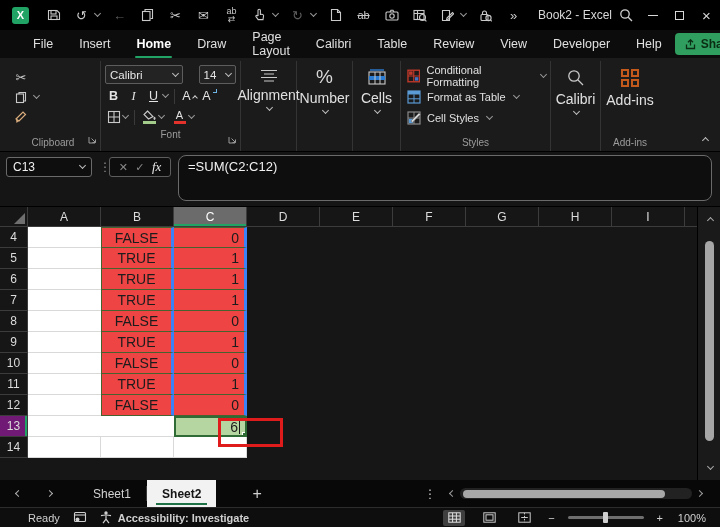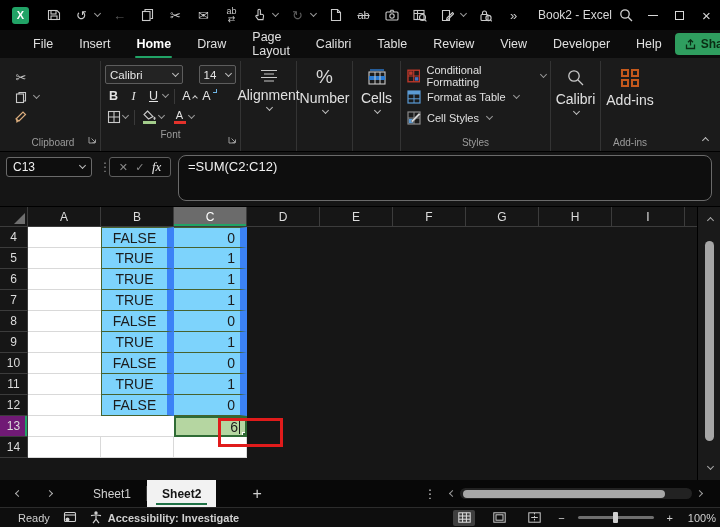--- a/index.html
+++ b/index.html
@@ -84,21 +84,21 @@
   .rowsarea{position:absolute;left:0;top:20px}
   .grow{display:flex;height:21px}
   .rh{width:28px;background:#161616;color:#dcdcdc;font-size:12px;display:flex;align-items:center;justify-content:center;
       border-right:1px solid #3c3c3c;border-bottom:1px solid #3c3c3c}
   .rh.active{background:#701a75;box-shadow:inset -2px 0 0 #21a366}
   .cell{width:73px;background:#fff;border-right:1px solid #d9d9d9;border-bottom:1px solid #d9d9d9;
         font-size:14px;color:#1c1c1c;display:flex;align-items:center;overflow:hidden}
   .cell.bool{justify-content:center}
   .cell.num{justify-content:flex-end;padding-right:5px}
   .cell.nr{border-right:none}
-  .gb{background:#7dd3fc;border-right:7px solid #3b82f6;border-bottom:1px solid #46622f}
+  .gb{background:#ef4444;border-right:3px solid #3b82f6;border-bottom:1px solid #46622f}
   .gb.left{border-left:1px solid #46622f}
   .top .gb{border-top:1px solid #46622f}
   .sel{background:#b5d6a1;border:2px solid #2f6b35;position:relative}
   .caret{display:inline-block;width:1px;height:14px;background:#1a1a1a;margin-left:1px}
   .fillhandle{position:absolute;right:-2px;bottom:-2px;width:5px;height:5px;background:#2f6b35;border:1px solid #fff}
   .rest{flex:1;background:#fff;border-bottom:1px solid #d9d9d9;
         background-image:repeating-linear-gradient(to right,transparent 0,transparent 72px,#d9d9d9 72px,#d9d9d9 73px)}
   .redbox{position:absolute;left:218px;top:211px;width:65px;height:29px;border:3px solid #e01b1b;z-index:5}
   .vscroll{position:absolute;right:0;top:0;width:23px;height:273px;background:#1a1a1a;border-left:1px solid #000}
   .varr{position:absolute;left:0;width:23px;height:16px;display:flex;align-items:center;justify-content:center;color:#a8a8a8}
@@ -114,21 +114,21 @@
   .stabdiv{width:1px;background:#3a3a3a;margin:6px 0}
   .addsheet{margin-left:36px;display:flex;align-items:center;color:#d0d0d0;font-size:16px}
   .smore{margin-left:auto;display:flex;align-items:center;color:#cfcfcf;margin-right:14px}
   .hscroll{width:252px;display:flex;align-items:center;gap:5px;margin-right:18px}
   .htrack{flex:1;height:11px;background:#222;border-radius:6px;position:relative}
   .hthumb{position:absolute;left:3px;top:1.5px;height:8px;width:87%;background:#a8a8a8;border-radius:4px}
   .harr{color:#9c9c9c}
 
   
   .statusbar{height:20px;background:#0e0e0e;border-top:1px solid #2c2c2c;display:flex;align-items:center;
-             font-size:11px;color:#d0d0d0;padding:0 4px;gap:13px}
+             font-size:11px;color:#d0d0d0;padding:0 14px;gap:13px}
   .ready{margin-left:14px}
   .acc{font-weight:bold}
   .sspace{flex:1}
   .viewbtn{width:22px;height:16px;display:flex;align-items:center;justify-content:center;border-radius:2px}
   .viewbtn.active{background:#3f3f3f}
   .ztrack{width:76px;height:3px;background:#6e6e6e;border-radius:2px;position:relative}
   .zhandle{position:absolute;left:35px;top:-4px;width:5px;height:11px;background:#d0d0d0;border-radius:1px}
   .zlabel{min-width:30px;text-align:right}
 </style>
 </head>

